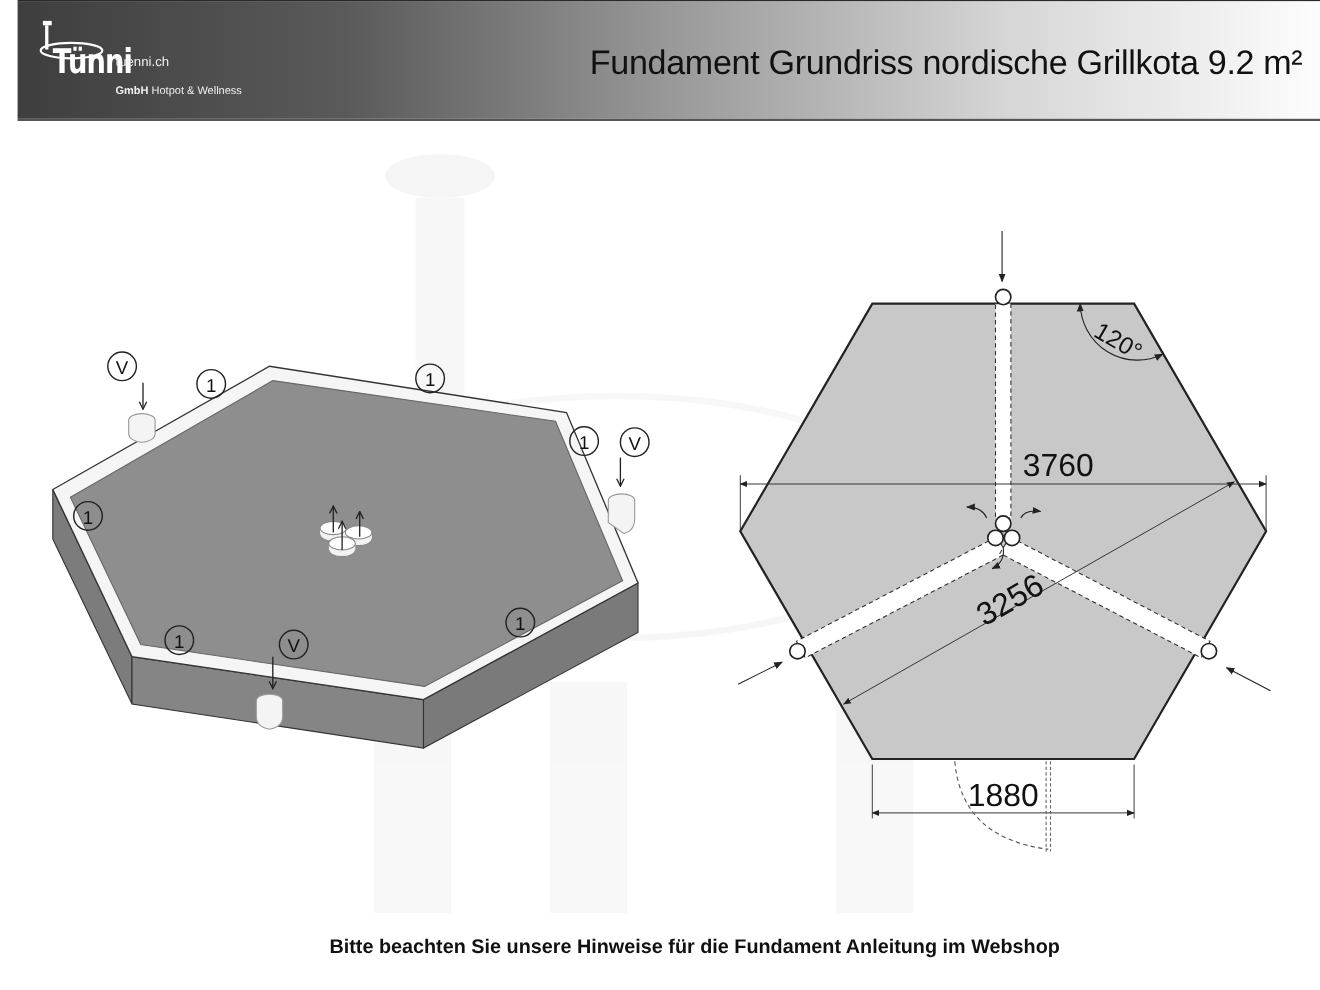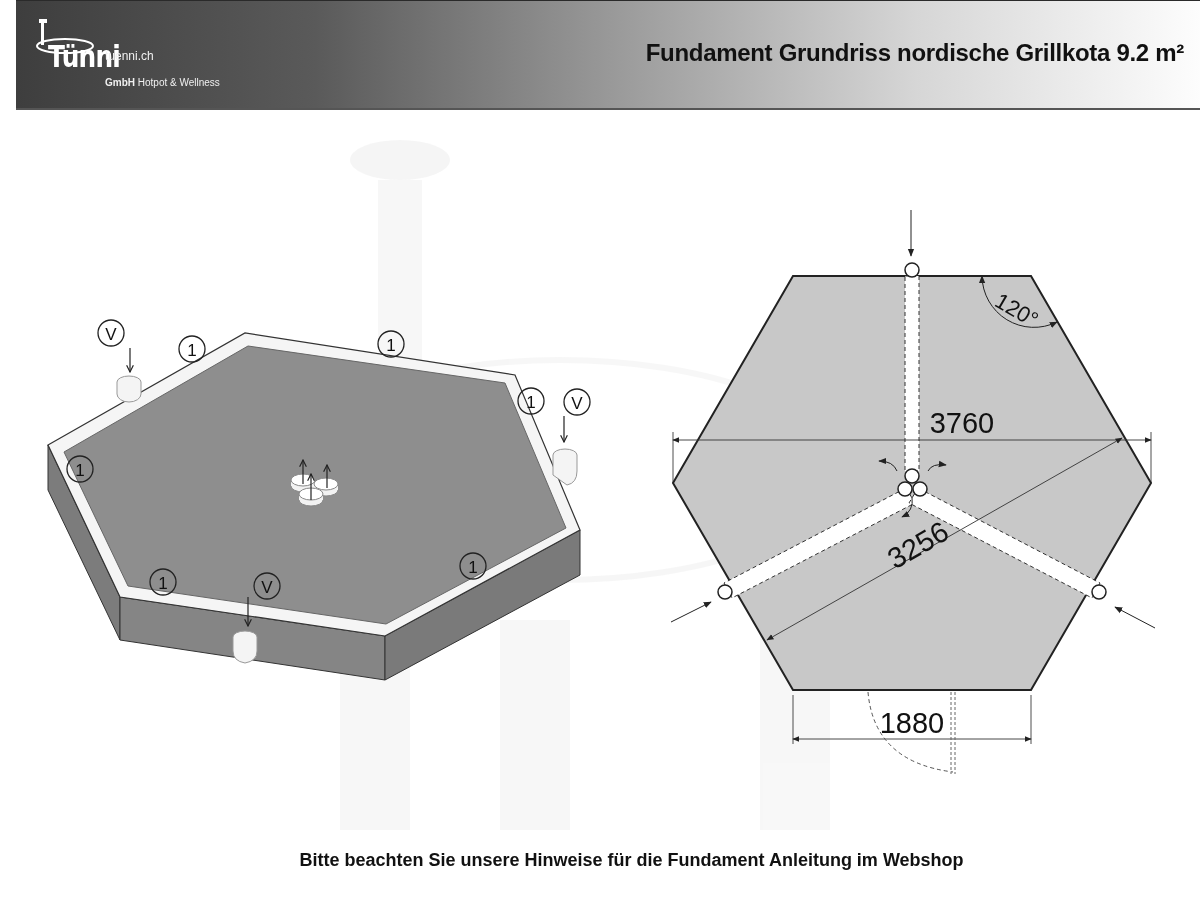--- a/index.html
+++ b/index.html
@@ -5,21 +5,21 @@
   html, body { margin:0; padding:0; }
   body { width:1200px; height:900px; background:#ffffff; position:relative; overflow:hidden; font-family:"Liberation Sans", sans-serif; }
   .header { position:absolute; left:16px; top:0; width:1200px; height:110px;
     background:linear-gradient(to right, #3e3e3e 0%, #5a5a5a 25%, #9a9a9a 50%, #d6d6d6 75%, #ffffff 100%);
     border-top:1px solid #2a2a2a; border-bottom:2px solid #555; box-sizing:border-box; }
   .logo { position:absolute; left:14px; top:14px; width:200px; height:70px; }
   .logo-brand { position:absolute; left:18px; top:26px; color:#fff; font-family:"DejaVu Sans", sans-serif; font-weight:bold; font-size:31px; letter-spacing:-1px; line-height:1; transform:scaleX(0.8); transform-origin:left; }
   .logo-line1 { position:absolute; left:75px; top:34px; color:#f0f0f0; font-size:12px; }
   .logo-line2 { position:absolute; left:75px; top:49px; color:#f0f0f0; font-size:10px; white-space:nowrap;margin-top:13px; }
   .logo-line2 b { font-weight:bold; }
-  .title { position:absolute; right:32px; top:38px; font-family:"Liberation Sans", sans-serif; font-weight:bold; font-size:24px; color:#111; white-space:nowrap; letter-spacing:-0.3px; }
+  .title { position:absolute; right:32px; top:38px; font-family:"Liberation Sans", sans-serif; font-weight:normal; font-size:31px; color:#111; white-space:nowrap; letter-spacing:-0.3px; }
   .footer-note { position:absolute; left:0; width:1263px; top:850px; text-align:center; font-weight:bold; font-size:18px; color:#111; }
   svg.drawing { position:absolute; left:0; top:0; }
   .lbl { font-family:"Liberation Sans", sans-serif; }
 </style>
 </head>
 <body>
 
 <div class="header">
   <div class="logo">
     <svg width="70" height="70" style="position:absolute;left:0;top:0">

